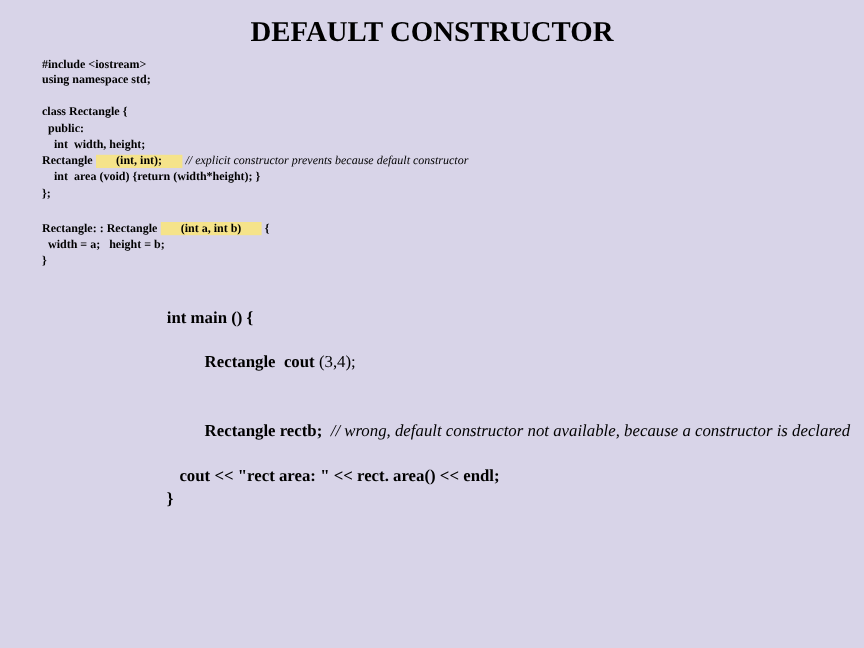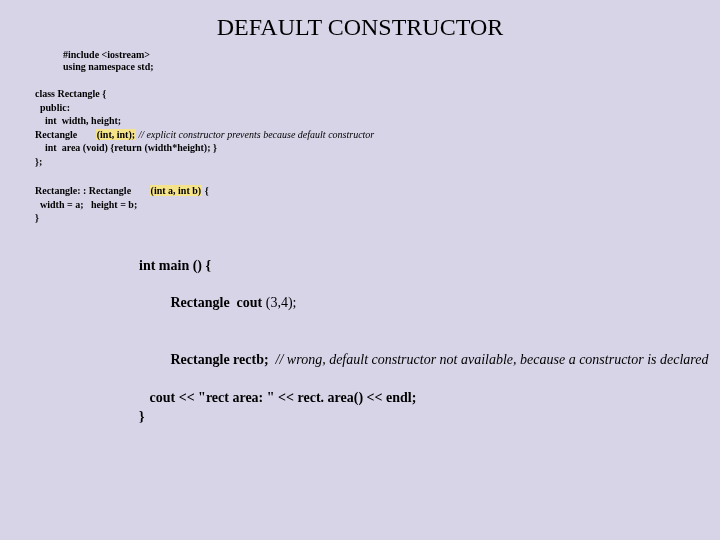--- a/index.html
+++ b/index.html
@@ -13,46 +13,44 @@
     overflow: hidden;
   }
   .slide {
     padding: 10px 35px;
     position: relative;
   }
   .title {
     text-align: center;
     font-size: 24px;
     margin: 4px 0 8px 0;
-    font-weight: normal;
+    font-weight: bold;
   }
   .preamble {
     font-size: 10px;
     font-weight: bold;
     line-height: 1.2;
     margin-bottom: 14px;
-    margin-left: 28px;
   }
   .code-block {
     font-size: 10px;
     font-weight: bold;
     line-height: 1.35;
   }
   .comment {
     font-style: italic;
     font-weight: normal;
   }
   .nonbold {
     font-weight: normal;
     text-align: right;
   }
   .hl {
     background: #f5e38a;
-    padding: 0 1px;
-    margin-left: 16px;
+    padding: 0 17px;
   }
   .gap {
     height: 16px;
   }
   .indented {
     margin-left: 104px;
     font-size: 14px;
     font-weight: bold;
     line-height: 1.35;
   }

